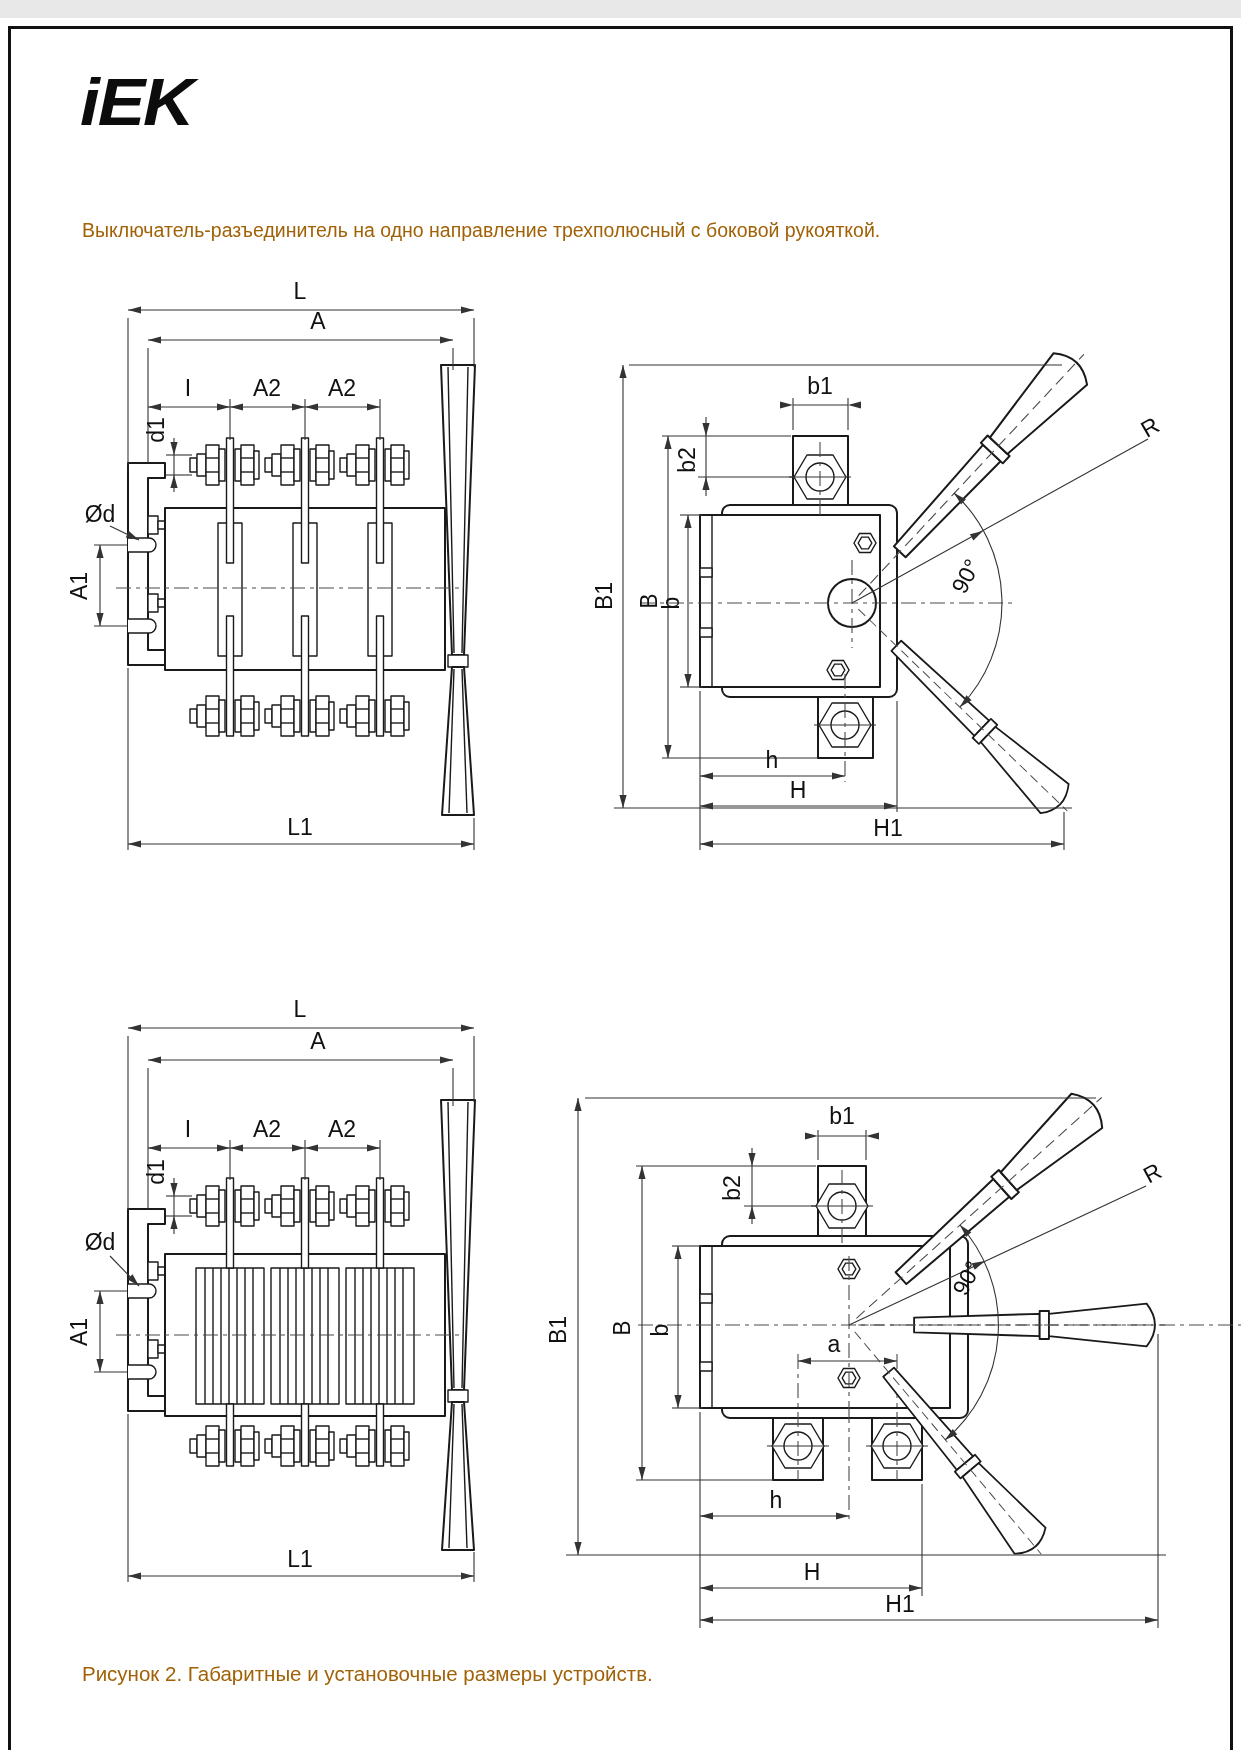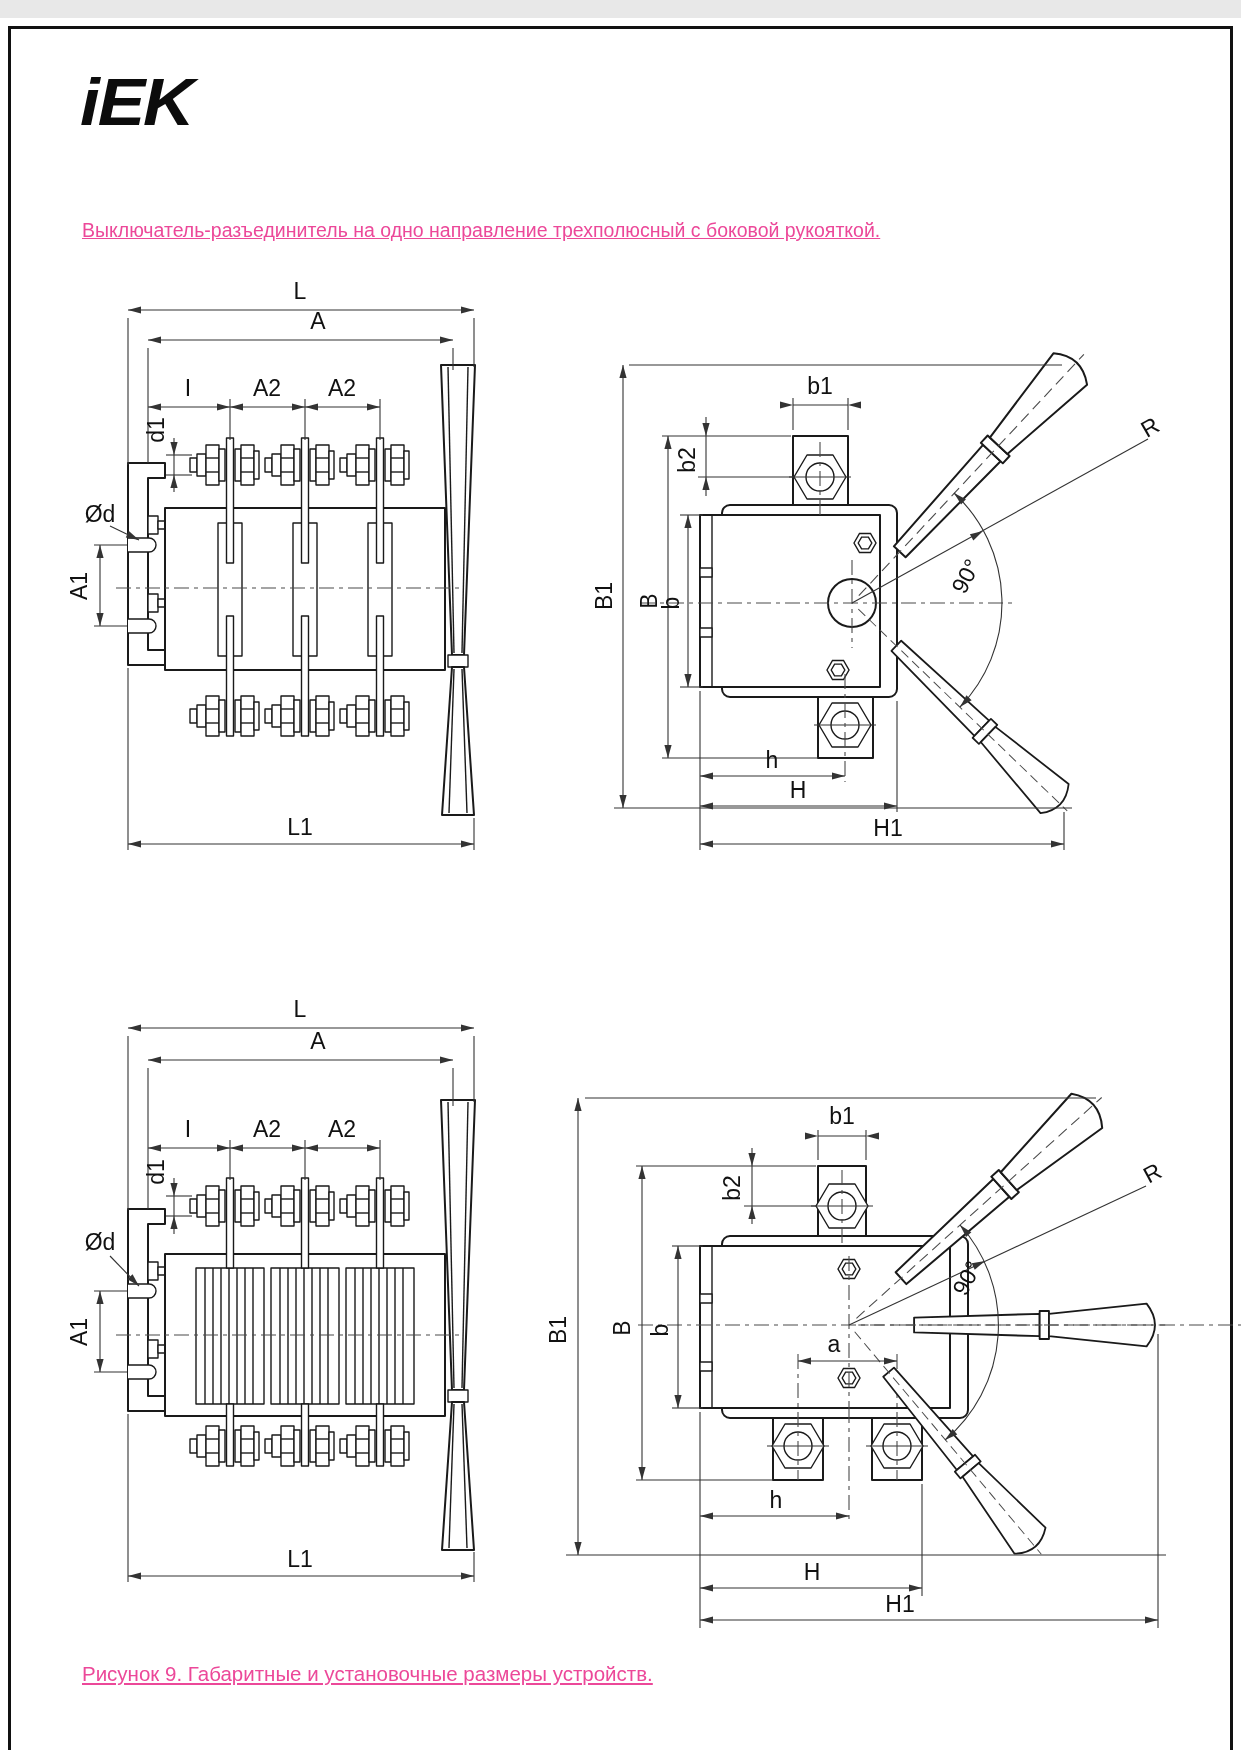--- a/index.html
+++ b/index.html
@@ -1,42 +1,42 @@
 <!DOCTYPE html>
 <html><head>
 <meta charset="utf-8">
 <style>
   html,body{margin:0;padding:0;background:#e8e8e8;}
   .page{position:relative;width:1241px;height:1750px;background:#fff;margin:18px auto;
         font-family:"Liberation Sans",sans-serif;overflow:hidden;}
   .frame{position:absolute;left:8px;top:8px;right:8px;bottom:8px;border:3px solid #111;pointer-events:none;}
   .logo{position:absolute;left:80px;top:46px;font-size:66px;font-weight:bold;font-style:italic;
         letter-spacing:-2px;color:#0c0c0c;transform:scale(1.08,1);transform-origin:left top;white-space:nowrap;}
-  .t{position:absolute;white-space:nowrap;color:#ec4899;text-decoration:underline;}
+  .t{position:absolute;white-space:nowrap;color:#a16207;}
   .title1{left:82px;top:201px;font-size:19.5px;}
   .title2{left:82px;top:926px;font-size:19.5px;}
   .caption{left:82px;top:1644px;font-size:20.5px;}
   svg.draw{position:absolute;left:0;top:0;}
   .s2{fill:#fff;stroke:#1a1a1a;stroke-width:2;stroke-linejoin:round;}
   .s1{fill:#fff;stroke:#1a1a1a;stroke-width:1.4;stroke-linejoin:round;}
   .w1{fill:none;stroke:#1a1a1a;stroke-width:1.4;}
   .d{fill:none;stroke:#333;stroke-width:1.1;}
   .cl{fill:none;stroke:#4a4a4a;stroke-width:1.1;stroke-dasharray:15,5,4,5;}
   .dh{fill:none;stroke:#4a4a4a;stroke-width:1.1;stroke-dasharray:11,6;}
   #arr{fill:#333;stroke:none;}
   text.dl{font:23px "Liberation Sans",sans-serif;fill:#111;}
 </style>
 </head>
 <body>
 
 <div class="page">
   <div class="frame"></div>
   <div class="logo">iEK</div>
   <div class="t title1">Выключатель-разъединитель на одно направление трехполюсный с боковой рукояткой.</div>
-  <div class="t caption">Рисунок 9. Габаритные и установочные размеры устройств.</div>
+  <div class="t caption">Рисунок 2. Габаритные и установочные размеры устройств.</div>
 
   <svg class="draw" width="1241" height="1750" viewBox="0 0 1241 1750">
     <defs>
       <path id="arr" d="M0,0 L-13,3.6 L-13,-3.6 Z"></path>
       <g id="hexF">
         <polygon class="s1" points="-26,0 -13,-22 13,-22 26,0 13,22 -13,22"></polygon>
         <circle class="w1" r="14"></circle>
         <line class="d" x1="-31" y1="0" x2="31" y2="0"></line>
       </g>
       <g id="hexS">

